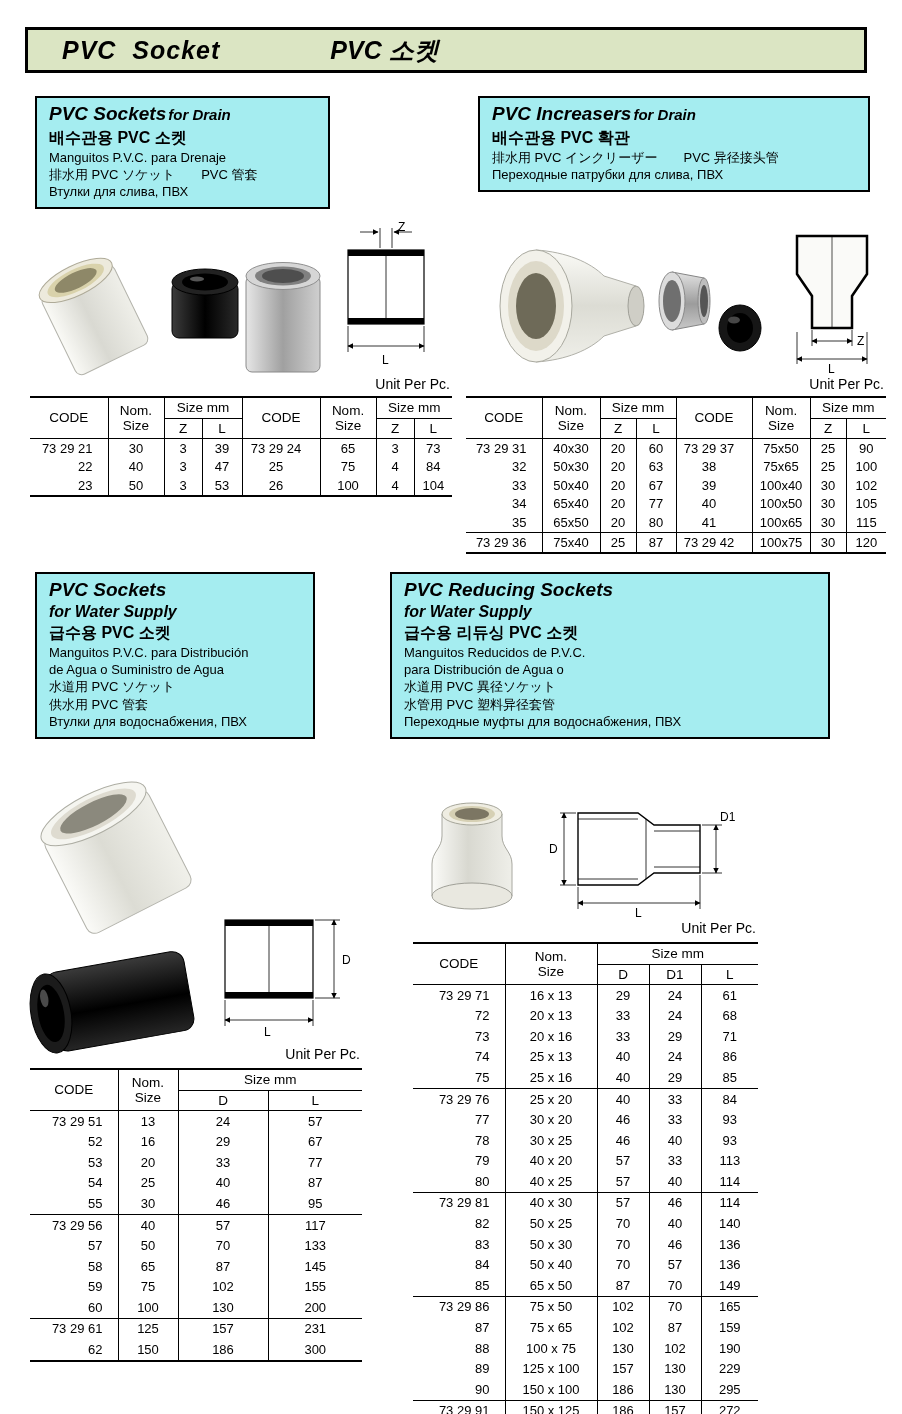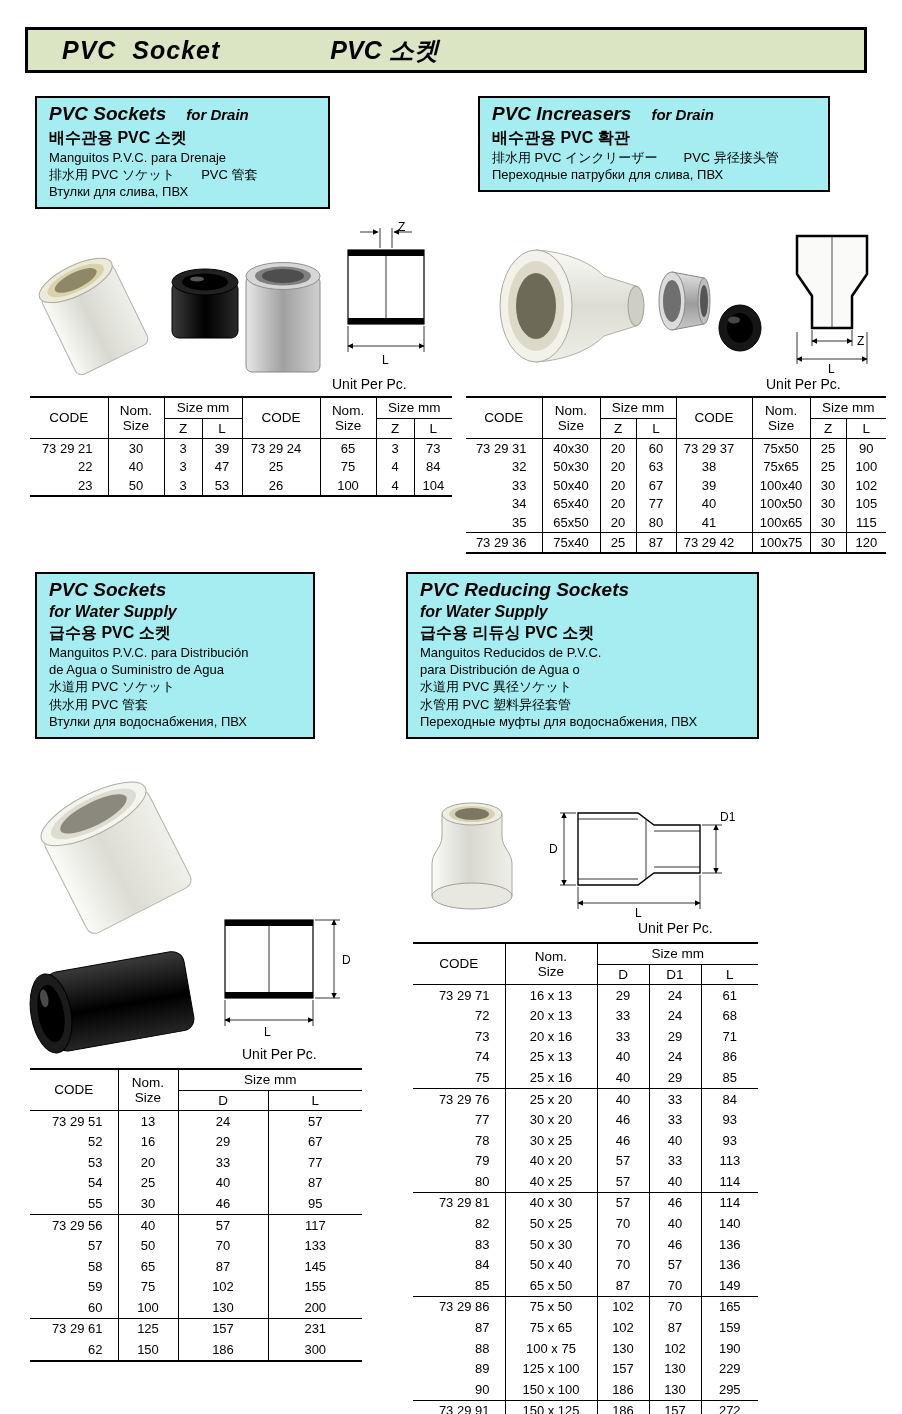--- a/index.html
+++ b/index.html
@@ -10,27 +10,27 @@
 
   
   .header-bar { position:absolute; background:#dbe5c3; border:3px solid #000;
                 display:flex; align-items:center; }
   .ht1 { font-size:25px; font-weight:bold; font-style:italic; margin-left:34px; letter-spacing:1px; white-space:pre; }
   .ht2 { font-size:25px; font-weight:bold; font-style:italic; margin-left:110px;text-align:right; }
 
   
   .info-box { position:absolute; background:#a5edf0; border:2px solid #000; padding:5px 12px 7px; }
   .ib-title { font-size:19px; font-weight:bold; font-style:italic; line-height:1.2; }
-  .ib-suffix { font-size:15px; margin-left:20px; font-weight:bold; font-style:italic; }
+  .ib-suffix { font-size:15px; margin-left:2px; font-weight:bold; font-style:italic; }
   .ib-title2 { font-size:16px; font-weight:bold; font-style:italic; line-height:1.2; }
   .ib-ko { font-size:16px; font-weight:bold; line-height:1.45; }
   .ib-line { font-size:13px; line-height:1.32; }
 
   
-  .unit { position:absolute; font-size:14px; text-align:left; }
+  .unit { position:absolute; font-size:14px; text-align:right; }
 
   
   .data-table { position:absolute; border-collapse:collapse; table-layout:fixed; font-size:13px;
                 border-top:2px solid #000; border-bottom:2px solid #000; }
   .data-table th { font-weight:normal; font-size:13.5px; border:1px solid #000; padding:2px 2px;
                    white-space:pre-line; line-height:1.15; text-align:center; vertical-align:middle; }
   .data-table thead { border-bottom:1.5px solid #000; }
   .data-table td { border-left:1px solid #000; border-right:1px solid #000; border-top:none; border-bottom:none;
                    text-align:center; line-height:1.2; }
   .t-compact td { padding:1.5px 3px; }
@@ -56,21 +56,21 @@
   <div class="info-box" style="left:35px; top:96px; width:295px;">
     <div class="ib-title">
       <span>PVC Sockets</span><span class="ib-suffix">for Drain</span>
     </div>
     <div class="ib-ko">배수관용 PVC 소켓</div>
     <div class="ib-line">Manguitos P.V.C. para Drenaje</div>
     <div class="ib-line">排水用 PVC ソケット　　PVC 管套</div>
     <div class="ib-line">Втулки для слива, ПВХ</div>
   </div>
 
-  <div class="info-box" style="left:478px; top:96px; width:352px;">
+  <div class="info-box" style="left:478px; top:96px; width:392px;">
     <div class="ib-title">
       <span>PVC Increasers</span><span class="ib-suffix">for Drain</span>
     </div>
     <div class="ib-ko">배수관용 PVC 확관</div>
     <div class="ib-line">排水用 PVC インクリーザー　　PVC 异径接头管</div>
     <div class="ib-line">Переходные патрубки для слива, ПВХ</div>
   </div>
 
   <svg class="abs" style="left:25px; top:228px;" width="300" height="152" viewBox="0 0 300 152">
     <defs>
@@ -346,21 +346,21 @@
     <div class="ib-title">PVC Sockets</div>
     <div class="ib-title2">for Water Supply</div>
     <div class="ib-ko">급수용 PVC 소켓</div>
     <div class="ib-line">Manguitos P.V.C. para Distribución</div>
     <div class="ib-line">de Agua o Suministro de Agua</div>
     <div class="ib-line">水道用 PVC ソケット</div>
     <div class="ib-line">供水用 PVC 管套</div>
     <div class="ib-line">Втулки для водоснабжения, ПВХ</div>
   </div>
 
-  <div class="info-box" style="left:406px; top:572px; width:353px;">
+  <div class="info-box" style="left:390px; top:572px; width:440px;">
     <div class="ib-title">PVC Reducing Sockets</div>
     <div class="ib-title2">for Water Supply</div>
     <div class="ib-ko">급수용 리듀싱 PVC 소켓</div>
     <div class="ib-line">Manguitos Reducidos de P.V.C.</div>
     <div class="ib-line">para Distribución de Agua o</div>
     <div class="ib-line">水道用 PVC 異径ソケット</div>
     <div class="ib-line">水管用 PVC 塑料异径套管</div>
     <div class="ib-line">Переходные муфты для водоснабжения, ПВХ</div>
   </div>
 

